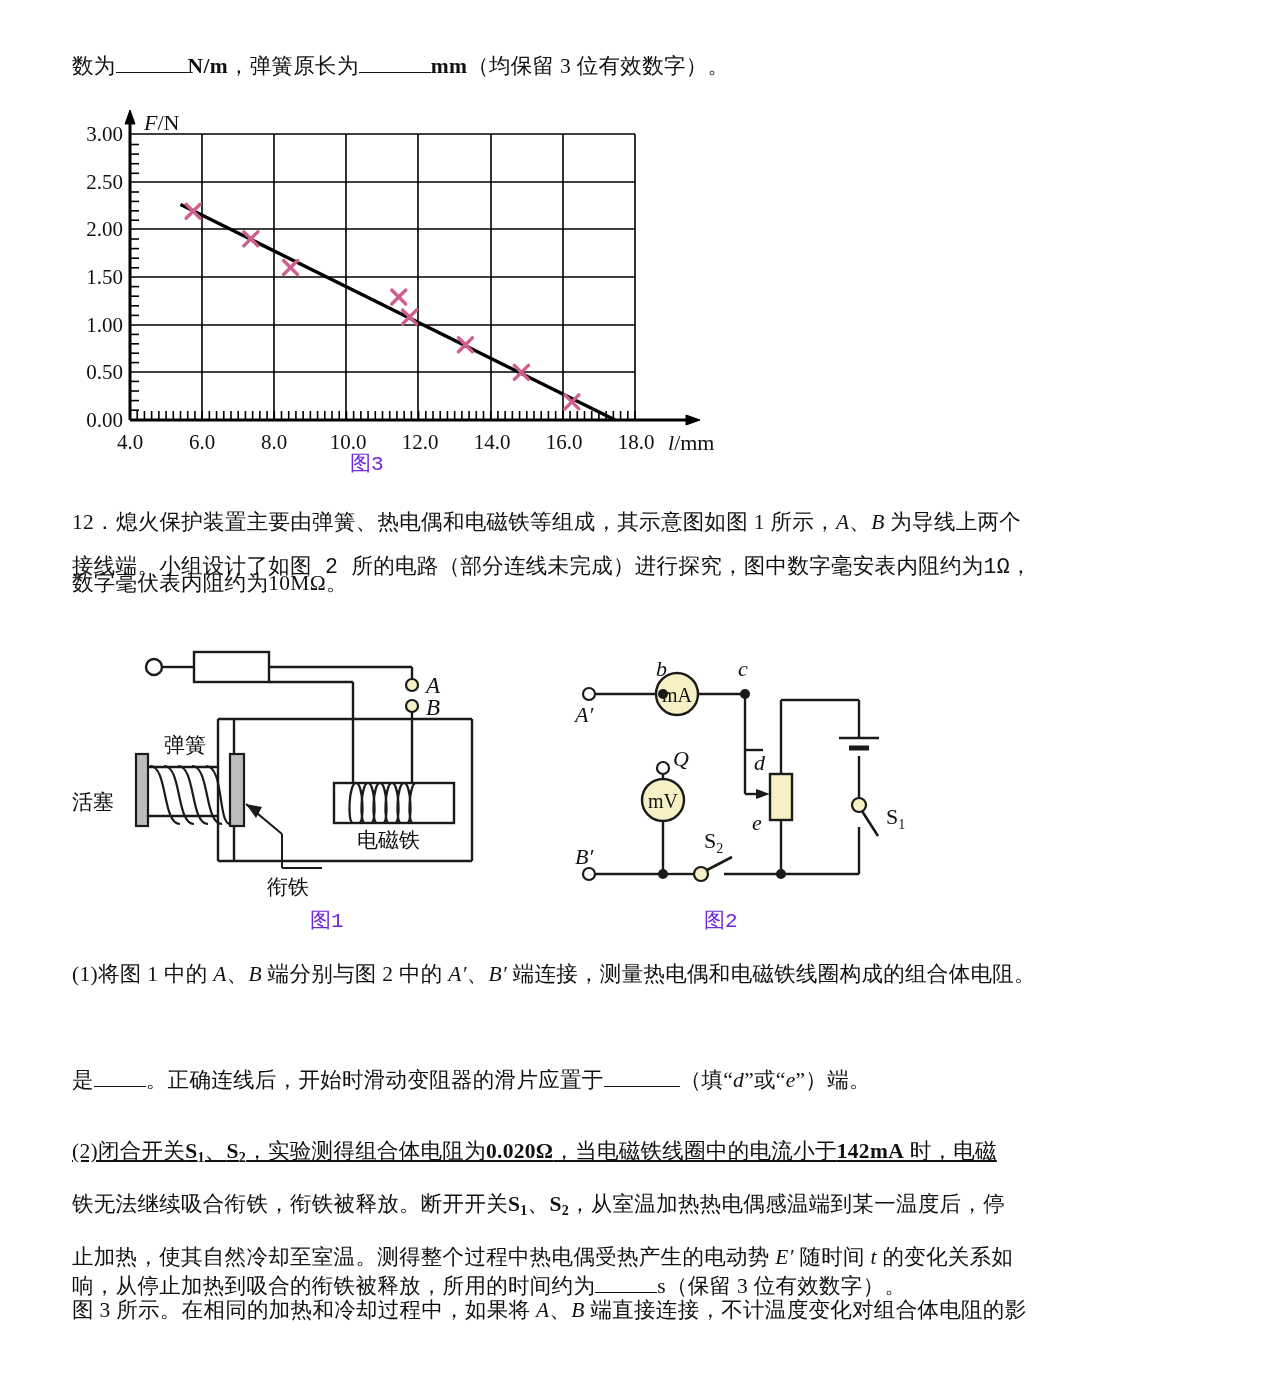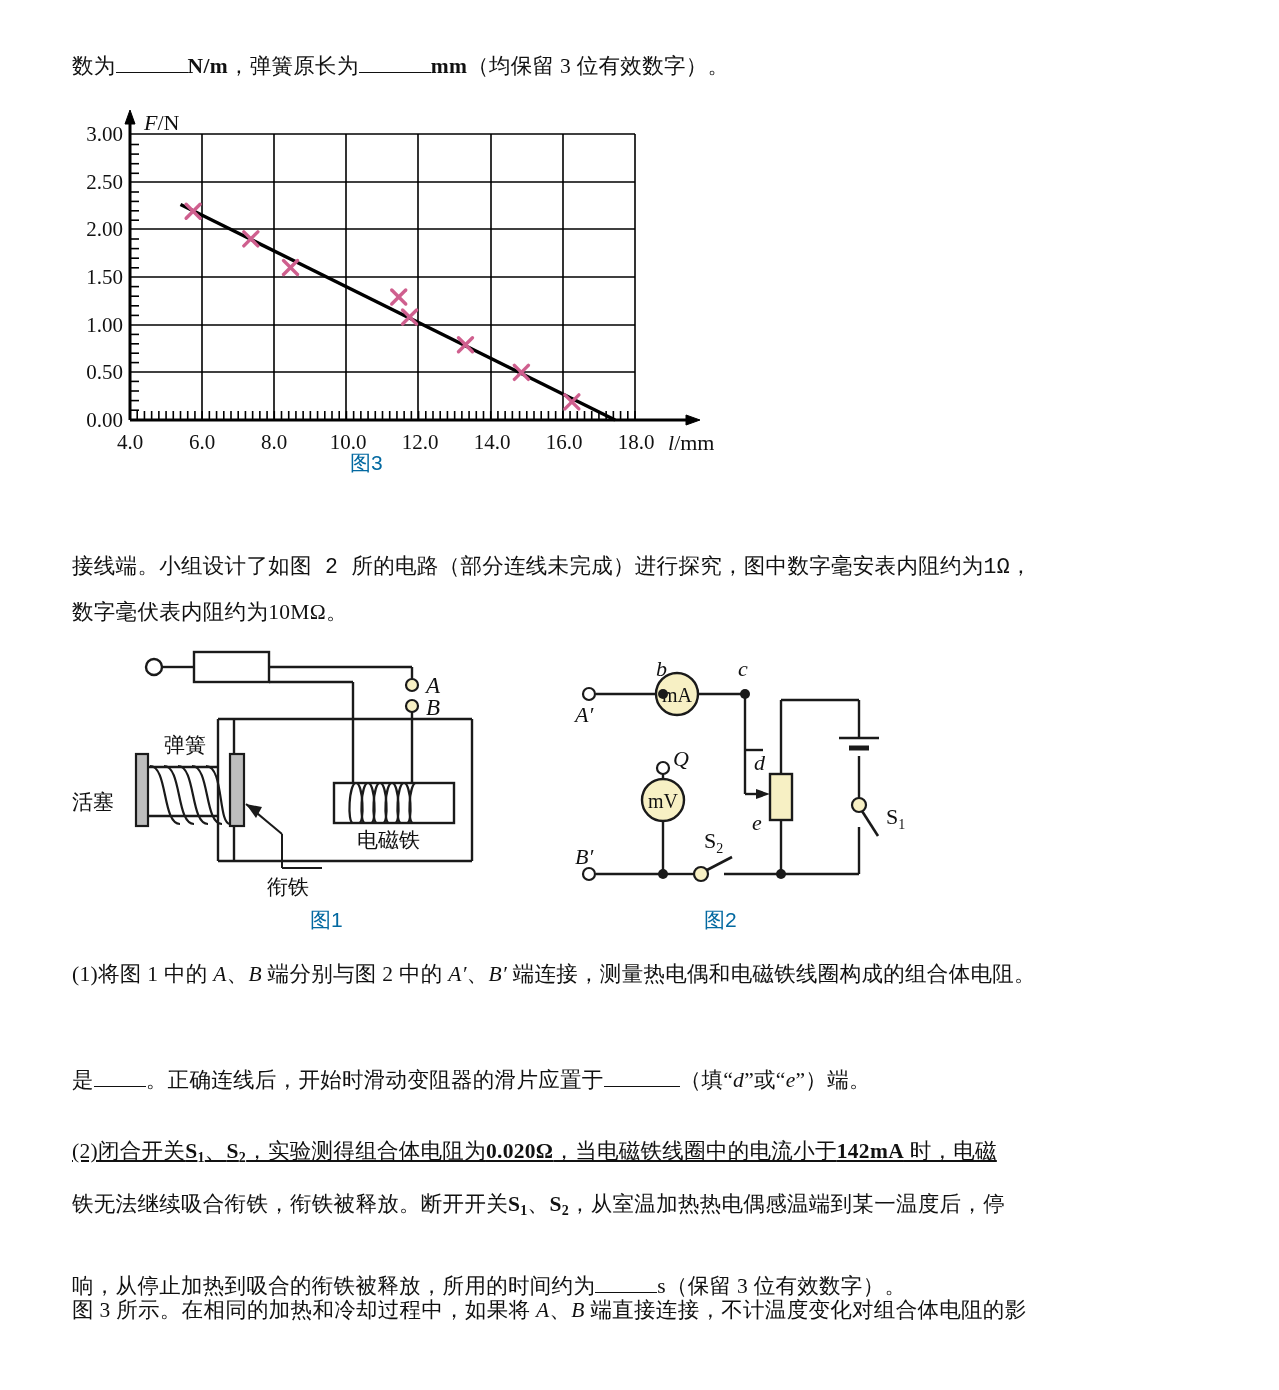--- a/index.html
+++ b/index.html
@@ -49,22 +49,22 @@
     height: 375px;
   }
   .chart-svg { display: block; }
 
   
   #fig1 { position: absolute; left: 72px; top: 612px; width: 450px; height: 275px; }
   #fig2 { position: absolute; left: 556px; top: 620px; width: 380px; height: 265px; }
   .fig-caption {
     position: absolute;
     font-size: 21px;
-    font-family: Liberation Sans, sans-serif;
-    color: #0369a1;
+    font-family: Liberation Mono, monospace;
+    color: #6d28d9;
   }
 </style>
 </head>
 <body>
 
 <div class="page">
 
   <div class="para" style="left:72px; top:12px;">
     <span>数为</span><span class="blank" style="width:72px;"></span><span class="bld">N/m</span><span>，弹簧原长为</span><span class="blank" style="width:72px;"></span><span class="bld">mm</span><span>（均保留 3 位有效数字）。</span>
   </div>
@@ -255,24 +255,27 @@
         <text x="504" y="355">16.0</text>
         <text x="576" y="355">18.0</text>
       </g>
 
       <text x="84" y="36" font-family="Liberation Serif, serif" font-size="22" fill="#111"><tspan font-style="italic">F</tspan>/N</text>
       <text x="608" y="356" font-family="Liberation Serif, serif" font-size="22" fill="#111"><tspan font-style="italic">l</tspan>/mm</text>
     </svg>
     <div class="fig-caption" style="left:290px; top:355px;">图3</div>
   </div>
 
+  <div class="para" style="left:72px; top:468px;">
+    <span>12</span><span>．熄火保护装置主要由弹簧、热电偶和电磁铁等组成，其示意图如图 1 所示，</span><span class="it">A</span><span>、</span><span class="it">B</span><span> 为导线上两个</span>
+  </div>
   <div class="para" style="left:72px; top:513px;font-family:Liberation Mono, monospace;">
     <span>接线端。小组设计了如图 2 所的电路（部分连线未完成）进行探究，图中数字毫安表内阻约为</span><span>1Ω</span><span>，</span>
   </div>
-  <div class="para" style="left:72px; top:558px;">
+  <div class="para" style="left:72px; top:529px;">
     <span>数字毫伏表内阻约为</span><span>10MΩ</span><span>。</span>
   </div>
 
   <div id="fig1">
     <svg width="450" height="275" viewBox="0 0 450 275">
       <g stroke="#1a1a1a" stroke-width="2.4" fill="none">
 
         <rect x="122" y="8" width="75" height="30"></rect>
 
         <line x1="90" y1="23" x2="122" y2="23"></line>
@@ -429,20 +432,23 @@
   <div class="para" style="left:72px; top:1026px;">
     <span>是</span><span class="blank" style="width:52px;"></span><span>。正确连线后，开始时滑动变阻器的滑片应置于</span><span class="blank" style="width:76px;"></span><span>（填“</span><span class="it">d</span><span>”或“</span><span class="it">e</span><span>”）端。</span>
   </div>
 
   <div class="para" style="left:72px; top:1097px;text-decoration:underline;">
     <span>(2)闭合开关</span><span class="bld"><span>S</span><span class="sub">1</span></span><span>、</span><span class="bld"><span>S</span><span class="sub">2</span></span><span>，实验测得组合体电阻为</span><span class="bld">0.020Ω</span><span>，当电磁铁线圈中的电流小于</span><span class="bld">142mA</span><span> 时，电磁</span>
   </div>
   <div class="para" style="left:72px; top:1150px;">
     <span>铁无法继续吸合衔铁，衔铁被释放。断开开关</span><span class="bld"><span>S</span><span class="sub">1</span></span><span>、</span><span class="bld"><span>S</span><span class="sub">2</span></span><span>，从室温加热热电偶感温端到某一温度后，停</span>
   </div>
+  <div class="para" style="left:72px; top:1203px;">
+    <span>止加热，使其自然冷却至室温。测得整个过程中热电偶受热产生的电动势 </span><span class="it">E′</span><span> 随时间 </span><span class="it">t</span><span> 的变化关系如</span>
+  </div>
   <div class="para" style="left:72px; top:1256px;">
     <span>图 3 所示。在相同的加热和冷却过程中，如果将 </span><span class="it">A</span><span>、</span><span class="it">B</span><span> 端直接连接，不计温度变化对组合体电阻的影</span>
   </div>
   <div class="para" style="left:72px; top:1232px;">
     <span>响，从停止加热到吸合的衔铁被释放，所用的时间约为</span><span class="blank" style="width:62px;"></span><span>s</span><span>（保留 3 位有效数字）。</span>
   </div>
 
 </div>
 
 </body></html>

